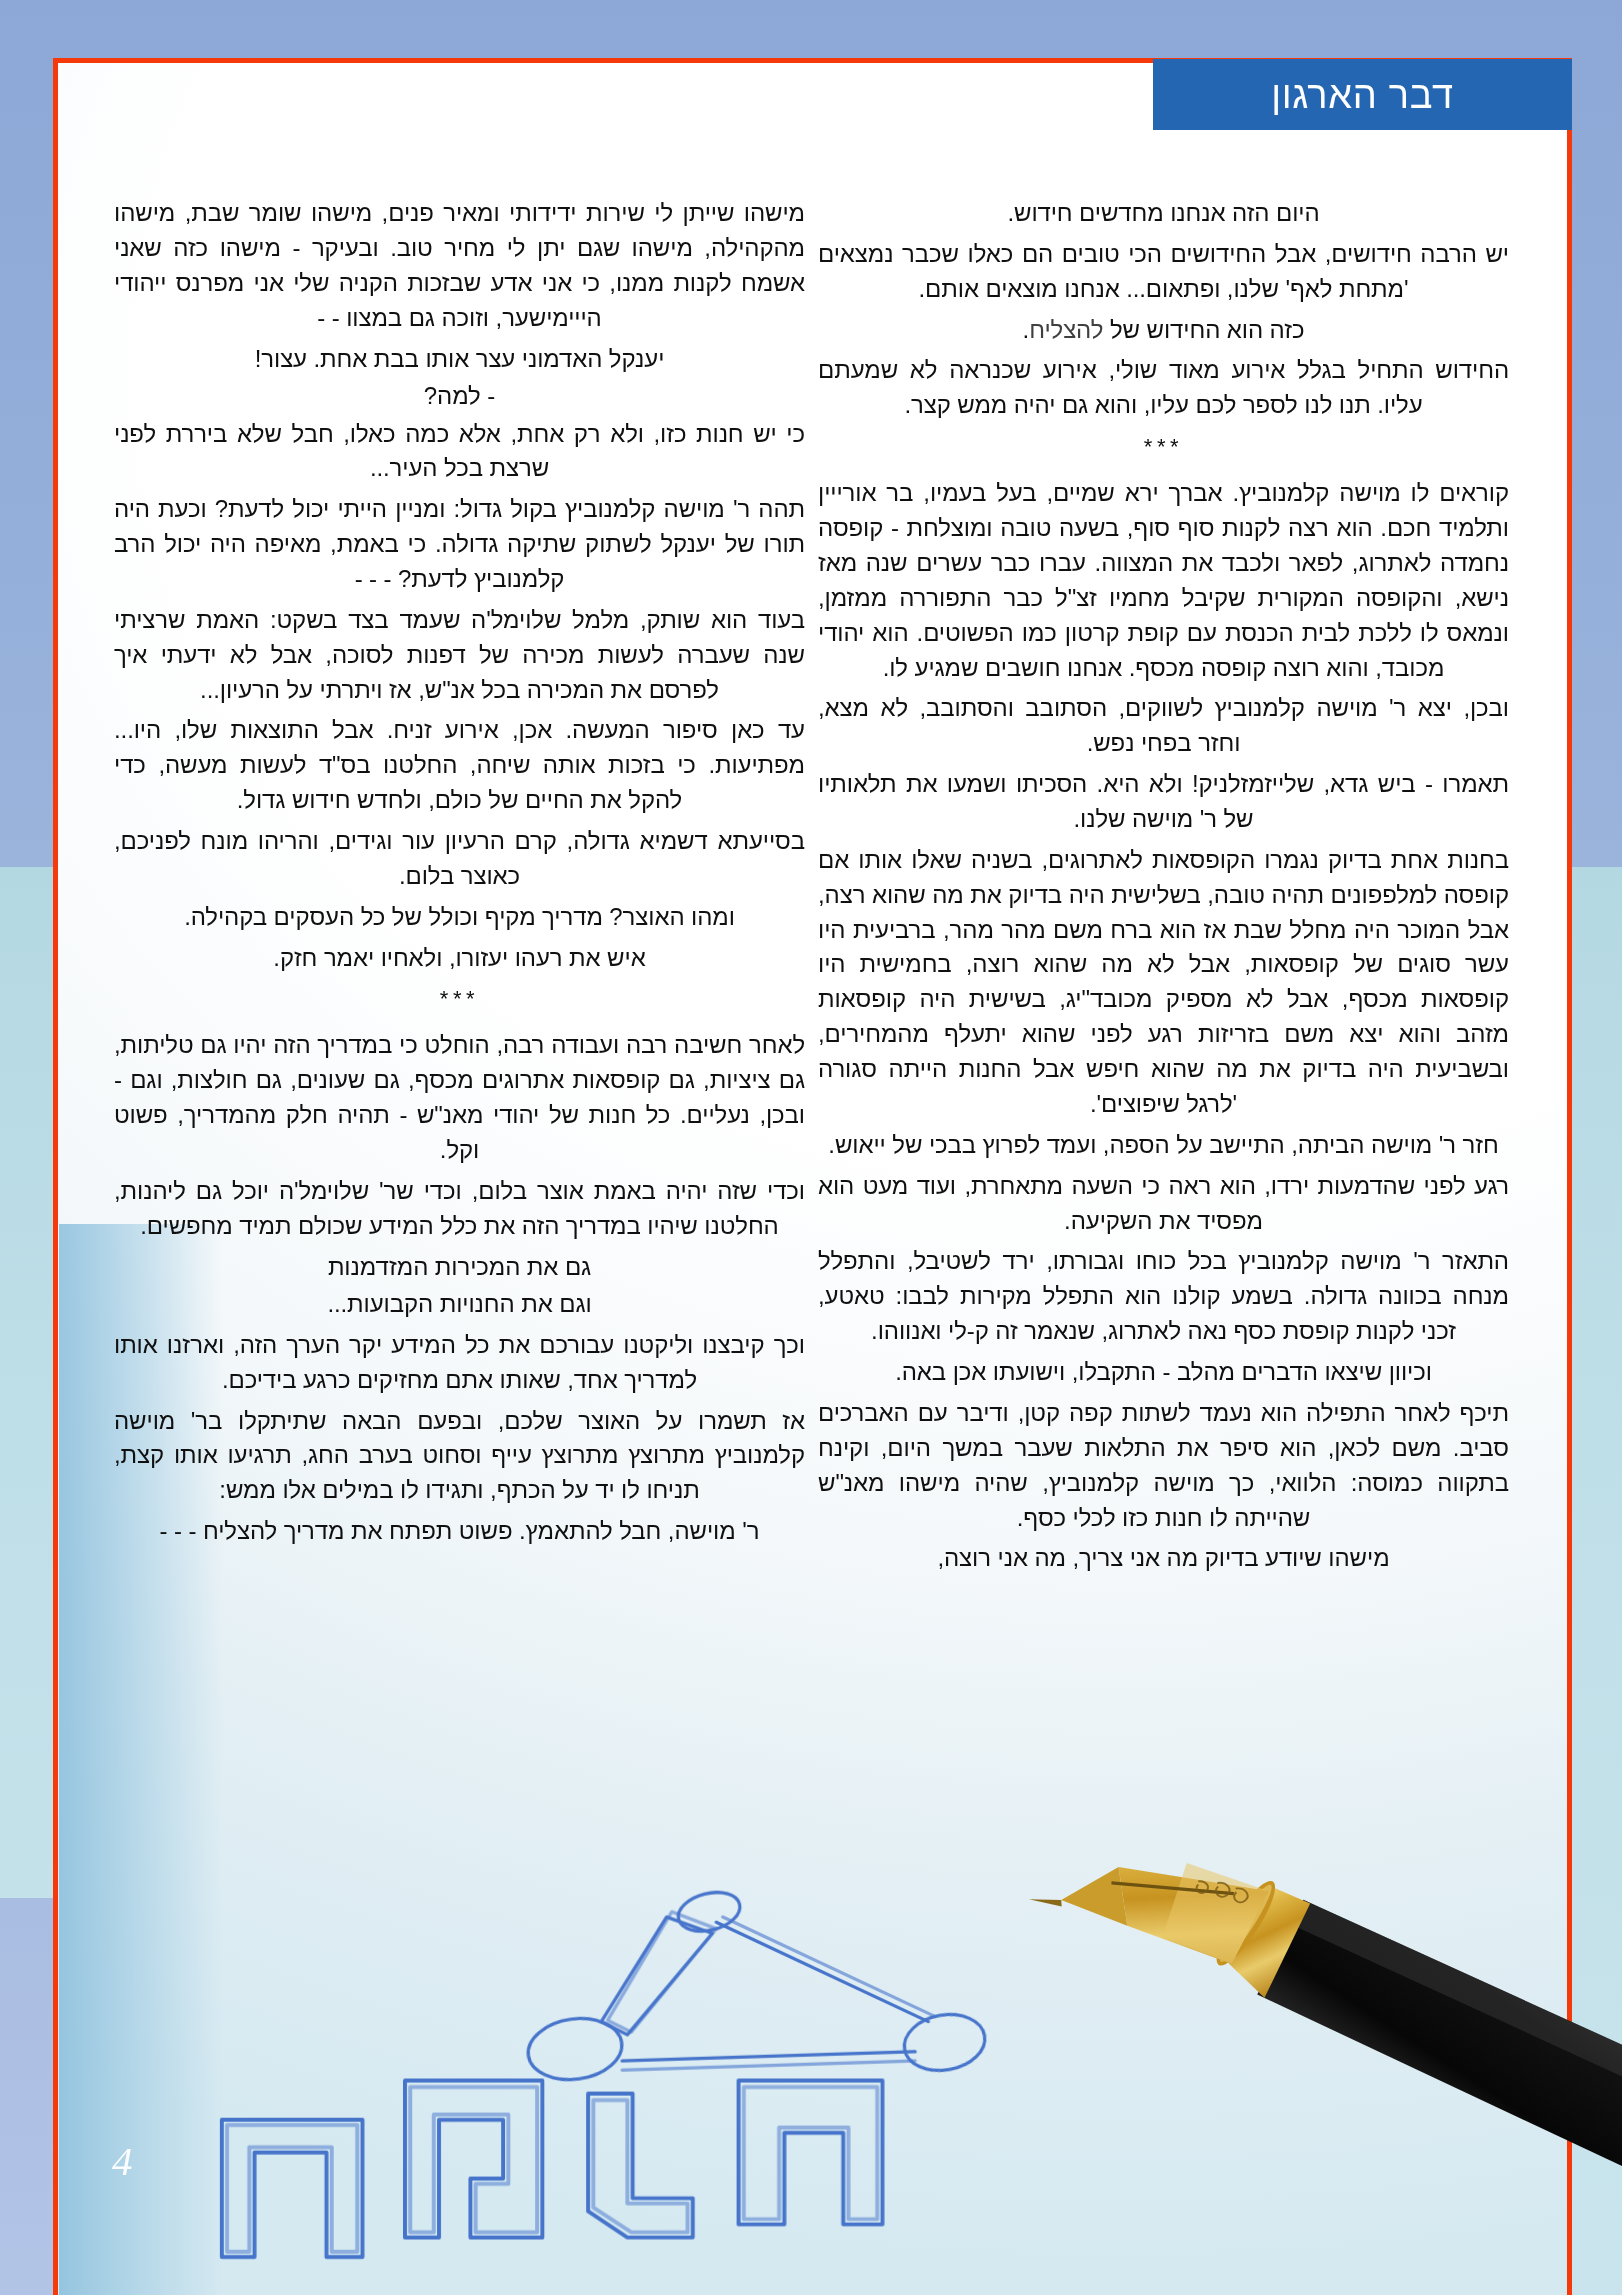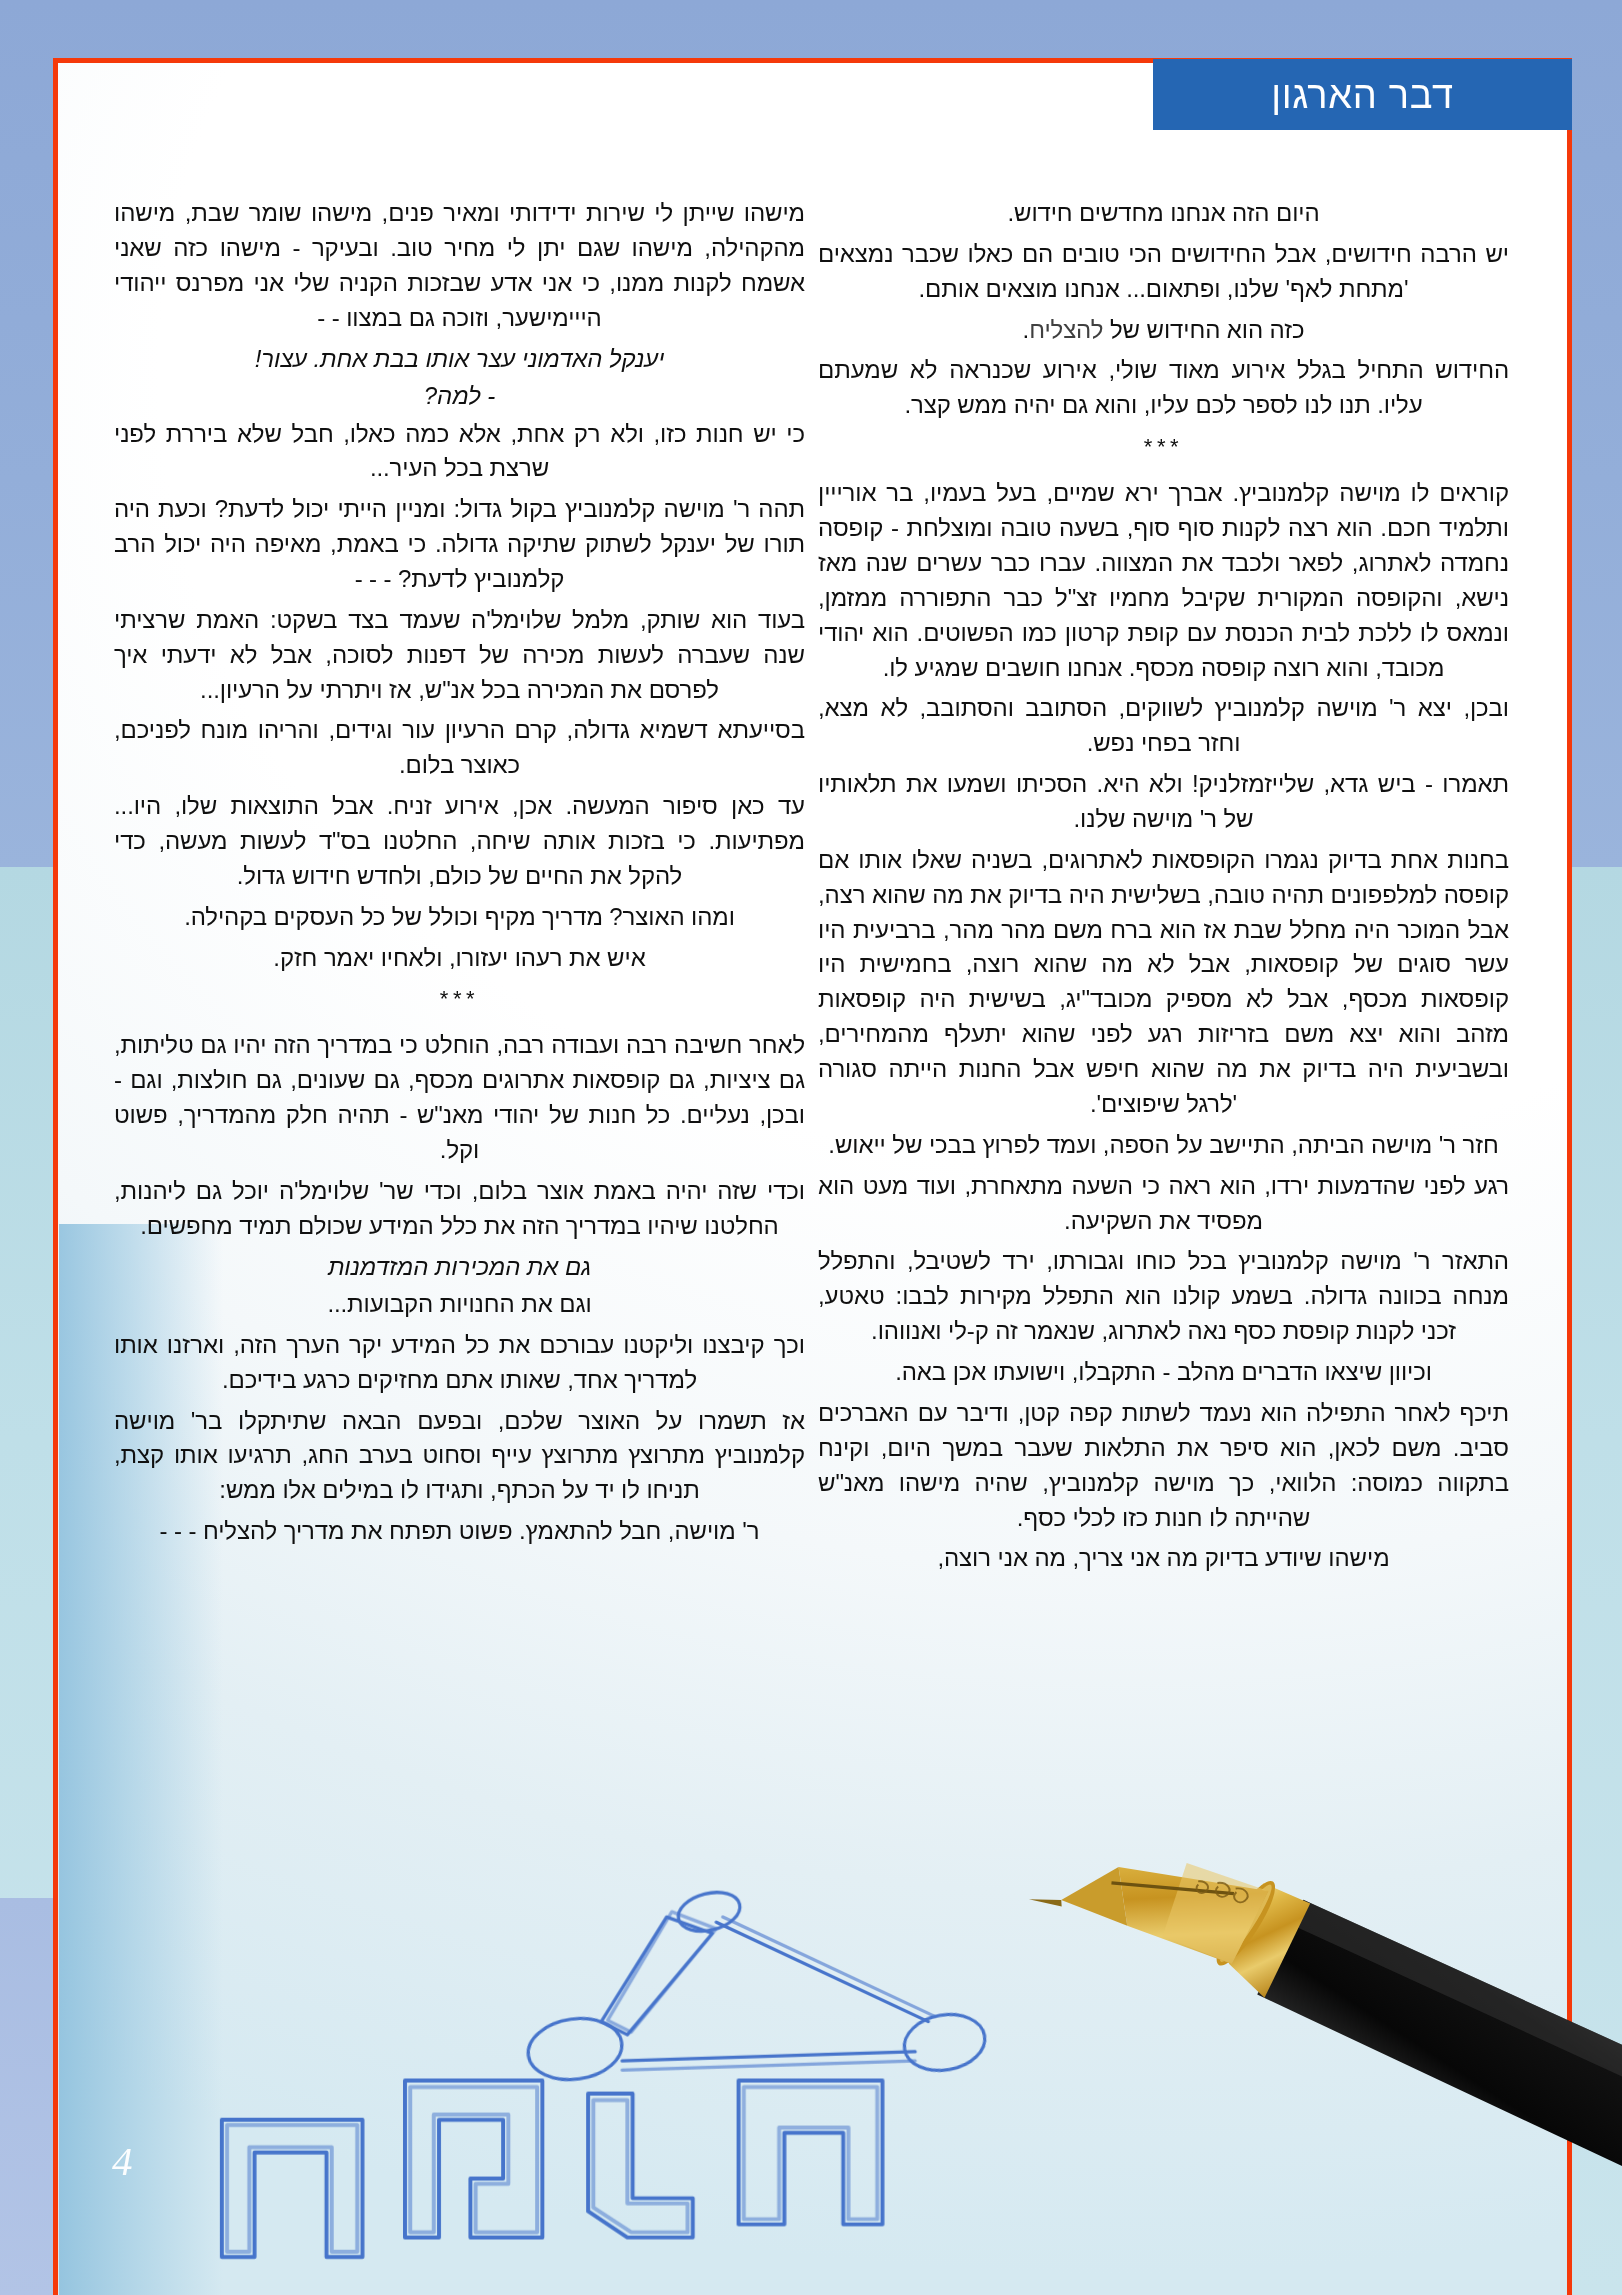--- a/index.html
+++ b/index.html
@@ -136,21 +136,21 @@
     font-weight: 400;
     letter-spacing: -0.1px;
   }
   .col p.sep {
     text-align: center;
     text-align-last: center;
     letter-spacing: 4.6px;
     margin: 7.9px 0 13px 0;
     font-size: 22px;
   }
-  .col p.tight { margin-bottom: 2.6px; font-style: italic; }
+  .col p.tight { margin-bottom: 2.6px; }
   .col p.ctr {
     text-align: center;
     text-align-last: center;
   }
   .hl-red {
     color: #404040;
     font-weight: 400;
   }
 
   
@@ -302,22 +302,22 @@
       <p>מישהו שיודע בדיוק מה אני צריך, מה אני רוצה,</p>
     </div>
 
     <div class="col col-left">
       <p>מישהו שייתן לי שירות ידידותי ומאיר פנים, מישהו שומר שבת, מישהו מהקהילה, מישהו שגם יתן לי מחיר טוב. ובעיקר - מישהו כזה שאני אשמח לקנות ממנו, כי אני אדע שבזכות הקניה שלי אני מפרנס ייהודי הייימישער, וזוכה גם במצוו - -</p>
       <p class="tight ctr">יענקל האדמוני עצר אותו בבת אחת. עצור!</p>
       <p class="tight ctr">- למה?</p>
       <p>כי יש חנות כזו, ולא רק אחת, אלא כמה כאלו, חבל שלא ביררת לפני שרצת בכל העיר...</p>
       <p>תהה ר' מוישה קלמנוביץ בקול גדול: ומניין הייתי יכול לדעת? וכעת היה תורו של יענקל לשתוק שתיקה גדולה. כי באמת, מאיפה היה יכול הרב קלמנוביץ לדעת? - - -</p>
       <p>בעוד הוא שותק, מלמל שלוימל'ה שעמד בצד בשקט: האמת שרציתי שנה שעברה לעשות מכירה של דפנות לסוכה, אבל לא ידעתי איך לפרסם את המכירה בכל אנ"ש, אז ויתרתי על הרעיון...</p>
+      <p>עד כאן סיפור המעשה. אכן, אירוע זניח. אבל התוצאות שלו, היו... מפתיעות. כי בזכות אותה שיחה, החלטנו בס"ד לעשות מעשה, כדי להקל את החיים של כולם, ולחדש חידוש גדול.</p>
       <p>בסייעתא דשמיא גדולה, קרם הרעיון עור וגידים, והריהו מונח לפניכם, כאוצר בלום.</p>
-      <p>עד כאן סיפור המעשה. אכן, אירוע זניח. אבל התוצאות שלו, היו... מפתיעות. כי בזכות אותה שיחה, החלטנו בס"ד לעשות מעשה, כדי להקל את החיים של כולם, ולחדש חידוש גדול.</p>
       <p>ומהו האוצר? מדריך מקיף וכולל של כל העסקים בקהילה.</p>
       <p class="ctr">איש את רעהו יעזורו, ולאחיו יאמר חזק.</p>
       <p class="sep">***</p>
       <p>לאחר חשיבה רבה ועבודה רבה, הוחלט כי במדריך הזה יהיו גם טליתות, גם ציציות, גם קופסאות אתרוגים מכסף, גם שעונים, גם חולצות, וגם - ובכן, נעליים. כל חנות של יהודי מאנ"ש - תהיה חלק מהמדריך, פשוט וקל.</p>
       <p>וכדי שזה יהיה באמת אוצר בלום, וכדי שר' שלוימל'ה יוכל גם ליהנות, החלטנו שיהיו במדריך הזה את כלל המידע שכולם תמיד מחפשים.</p>
       <p class="tight ctr">גם את המכירות המזדמנות</p>
       <p class="ctr">וגם את החנויות הקבועות...</p>
       <p>וכך קיבצנו וליקטנו עבורכם את כל המידע יקר הערך הזה, וארזנו אותו למדריך אחד, שאותו אתם מחזיקים כרגע בידיכם.</p>
       <p>אז תשמרו על האוצר שלכם, ובפעם הבאה שתיתקלו בר' מוישה קלמנוביץ מתרוצץ מתרוצץ עייף וסחוט בערב החג, תרגיעו אותו קצת, תניחו לו יד על הכתף, ותגידו לו במילים אלו ממש:</p>
       <p class="ctr">ר' מוישה, חבל להתאמץ. פשוט תפתח את מדריך להצליח - - -</p>

